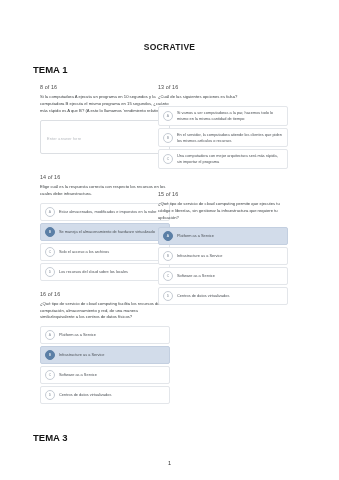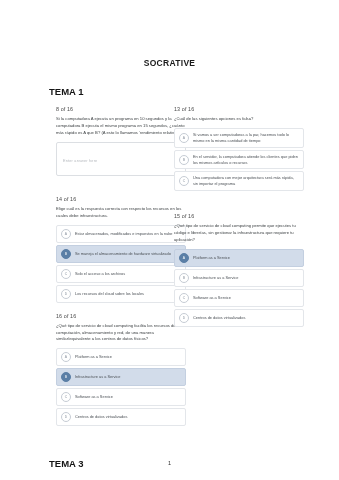--- a/index.html
+++ b/index.html
@@ -11,37 +11,37 @@
     width: 339px;
     height: 480px;
     font-family: "Liberation Sans", sans-serif;
     color: #1a1a1a;
     position: relative;
     overflow: hidden;
   }
   .page {
     position: absolute;
     inset: 0;
-    padding: 16px;
+    padding: 0;
   }
   .doc-title {
     text-align: center;
     font-size: 8.5px;
     font-weight: bold;
     letter-spacing: 0.3px;
     margin-top: 42px;
     color: #1b1b1b;
   }
   .tema {
     font-size: 9.5px;
     font-weight: bold;
     color: #141414;
     margin-left: 33px;
   }
-  .tema-1 { margin-top: 18px; }
+  .tema-1 { margin-top: 12px; }
   .tema-2 { margin-top: 13px; }
   .tema-3 { margin-top: 10px; }
 
   .grid {
     position: relative;
     margin-top: 9px;
     width: 339px;
   }
   .col {
     position: absolute;
@@ -241,17 +241,17 @@
               <span class="badge">D</span>
               <span class="opt-label">Centros de datos virtualizados</span>
             </div>
           </div>
       </div>
 
     </div>
 
   </div>
 
-  <div class="tema tema-3" style="position:absolute; top:448px;">TEMA 3</div>
+  <div class="tema tema-3" style="position:absolute; top:422px;">TEMA 3</div>
 
   <div class="page-number">1</div>
 
 </div>
 
 </body></html>

